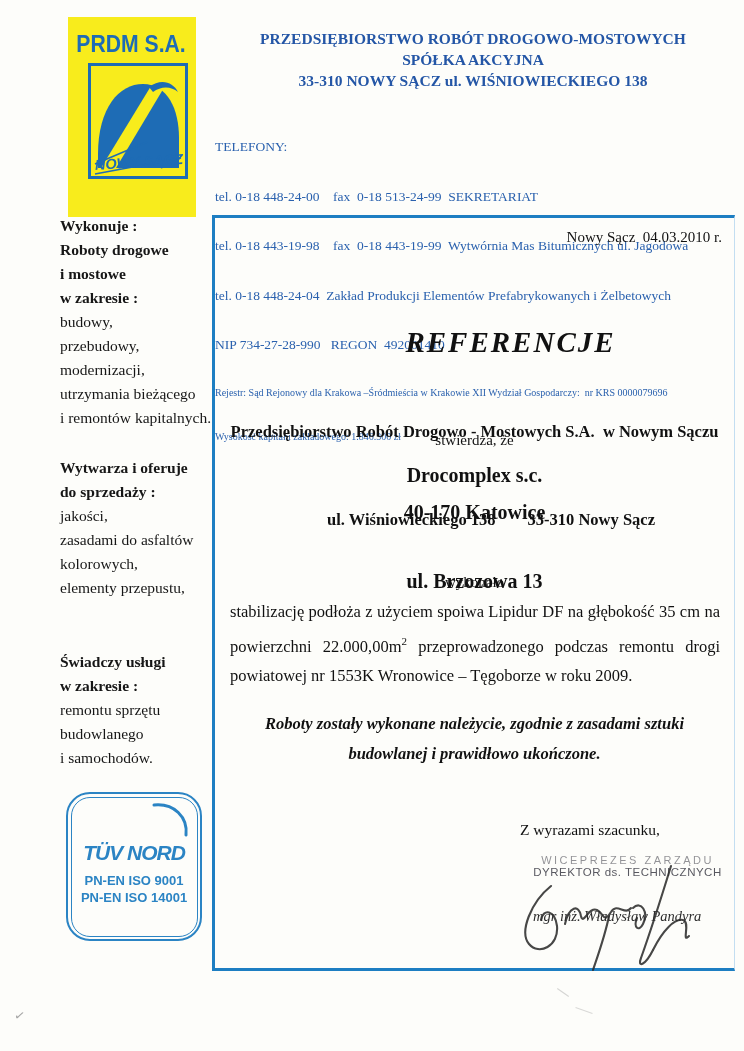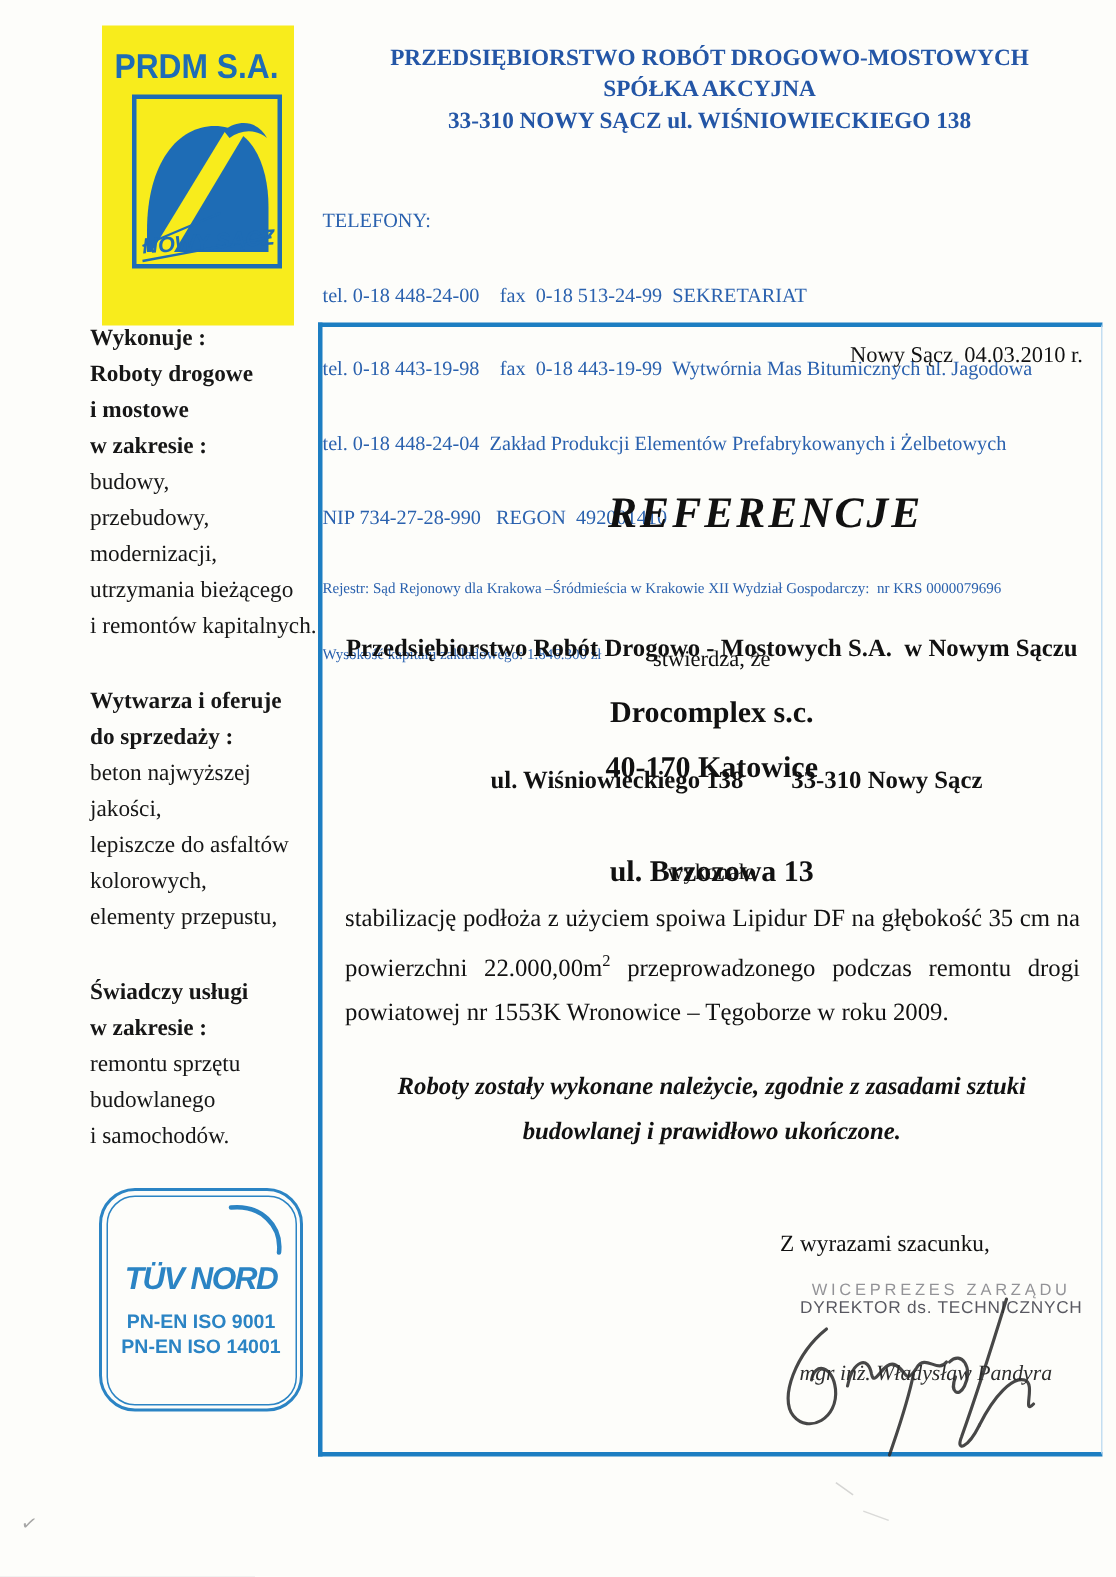--- a/index.html
+++ b/index.html
@@ -123,23 +123,22 @@
       <div class="line b">w zakresie :</div>
       <div class="line">budowy,</div>
       <div class="line">przebudowy,</div>
       <div class="line">modernizacji,</div>
       <div class="line">utrzymania bieżącego</div>
       <div class="line">i remontów kapitalnych.</div>
     </div>
   <div class="side s2">
       <div class="line b">Wytwarza i oferuje</div>
       <div class="line b">do sprzedaży :</div>
-      <div class="line">beton najwyższej</div>
       <div class="line">jakości,</div>
-      <div class="line">lepiszcze do asfaltów</div>
+      <div class="line">zasadami do asfaltów</div>
       <div class="line">kolorowych,</div>
       <div class="line">elementy przepustu,</div>
     </div>
   <div class="side s3">
       <div class="line b">Świadczy usługi</div>
       <div class="line b">w zakresie :</div>
       <div class="line">remontu sprzętu</div>
       <div class="line">budowlanego</div>
       <div class="line">i samochodów.</div>
     </div>

